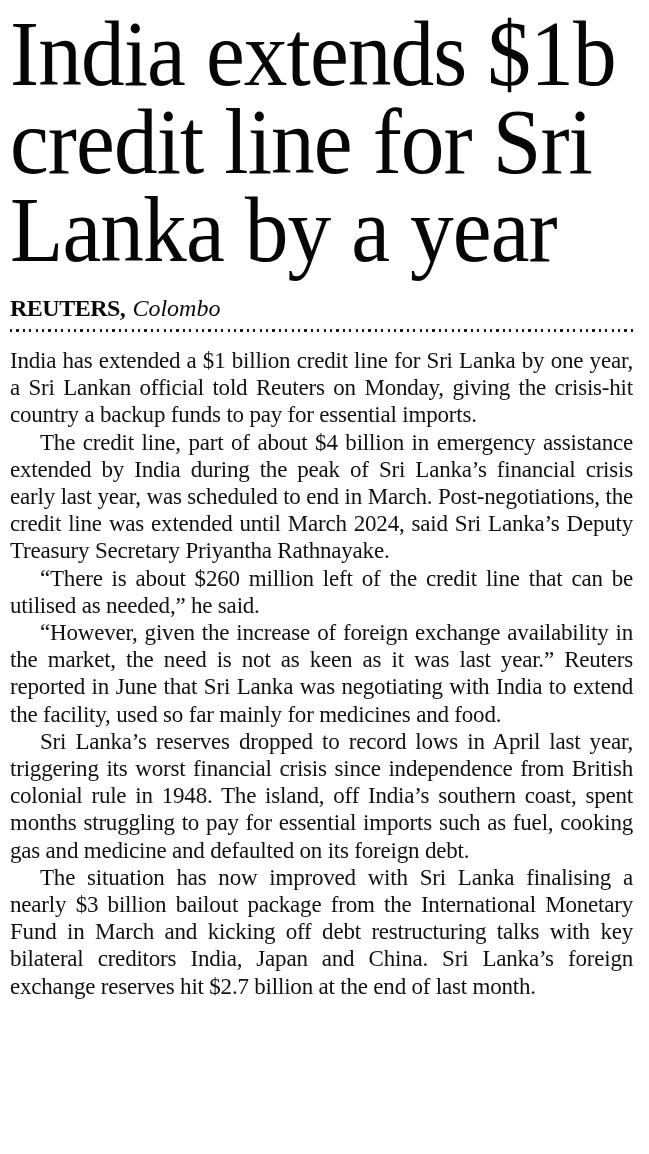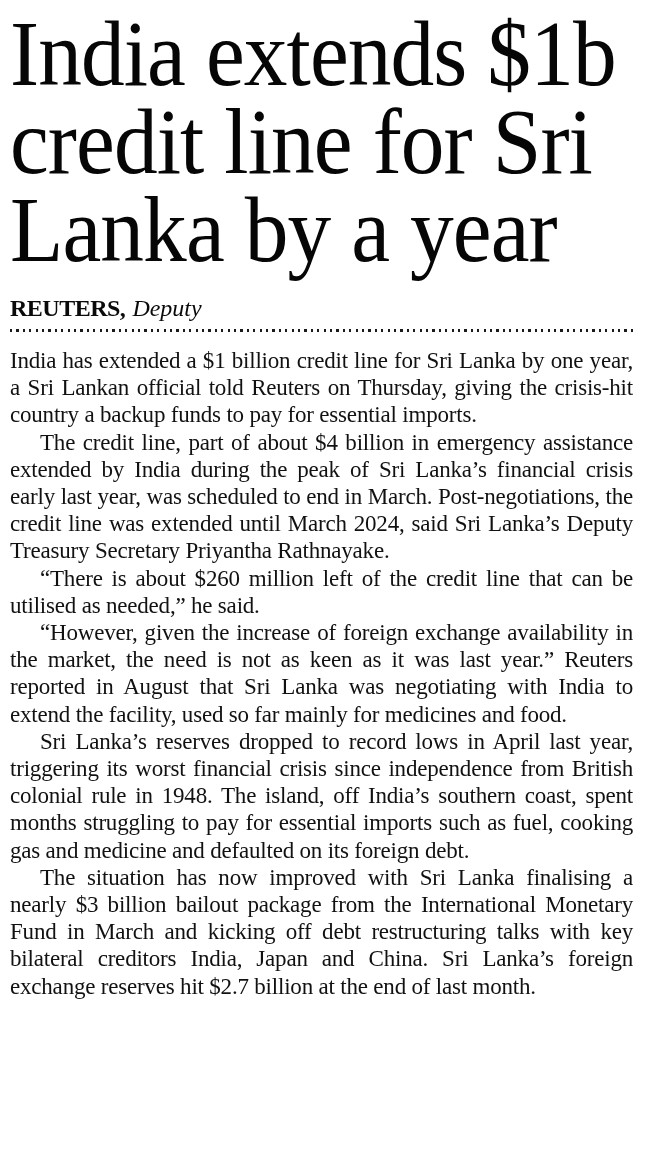--- a/index.html
+++ b/index.html
@@ -79,27 +79,27 @@
 
 <div class="page">
 
   <h1 class="headline">
     <span class="hl-line">India extends $1b</span>
     <span class="hl-line">credit line for Sri</span>
     <span class="hl-line">Lanka by a year</span>
   </h1>
 
   <div class="byline">
-    <span class="agency">REUTERS,</span><span class="dateline">Deputy</span>
+    <span class="agency">REUTERS,</span><span class="dateline">Colombo</span>
   </div>
 
   <div class="dotted-divider"></div>
 
   <div class="article">
-    <p class="first-para">India has extended a $1 billion credit line for Sri Lanka by one year, a Sri Lankan official told Reuters on Thursday, giving the crisis-hit country a backup funds to pay for essential imports.</p>
+    <p class="first-para">India has extended a $1 billion credit line for Sri Lanka by one year, a Sri Lankan official told Reuters on Monday, giving the crisis-hit country a backup funds to pay for essential imports.</p>
     <p>The credit line, part of about $4 billion in emergency assistance extended by India during the peak of Sri Lanka’s financial crisis early last year, was scheduled to end in March. Post-negotiations, the credit line was extended until March 2024, said Sri Lanka’s Deputy Treasury Secretary Priyantha Rathnayake.</p>
     <p>“There is about $260 million left of the credit line that can be utilised as needed,” he said.</p>
-    <p>“However, given the increase of foreign exchange availability in the market, the need is not as keen as it was last year.” Reuters reported in August that Sri Lanka was negotiating with India to extend the facility, used so far mainly for medicines and food.</p>
+    <p>“However, given the increase of foreign exchange availability in the market, the need is not as keen as it was last year.” Reuters reported in June that Sri Lanka was negotiating with India to extend the facility, used so far mainly for medicines and food.</p>
     <p>Sri Lanka’s reserves dropped to record lows in April last year, triggering its worst financial crisis since independence from British colonial rule in 1948. The island, off India’s southern coast, spent months struggling to pay for essential imports such as fuel, cooking gas and medicine and defaulted on its foreign debt.</p>
     <p>The situation has now improved with Sri Lanka finalising a nearly $3 billion bailout package from the International Monetary Fund in March and kicking off debt restructuring talks with key bilateral creditors India, Japan and China. Sri Lanka’s foreign exchange reserves hit $2.7 billion at the end of last month.</p>
   </div>
 
 </div>
 
 </body></html>

